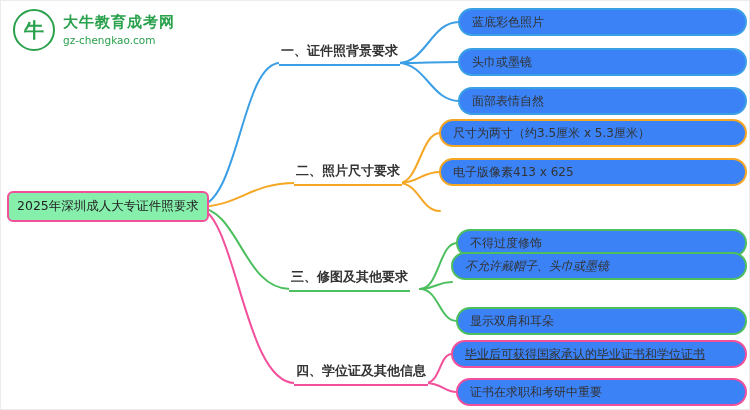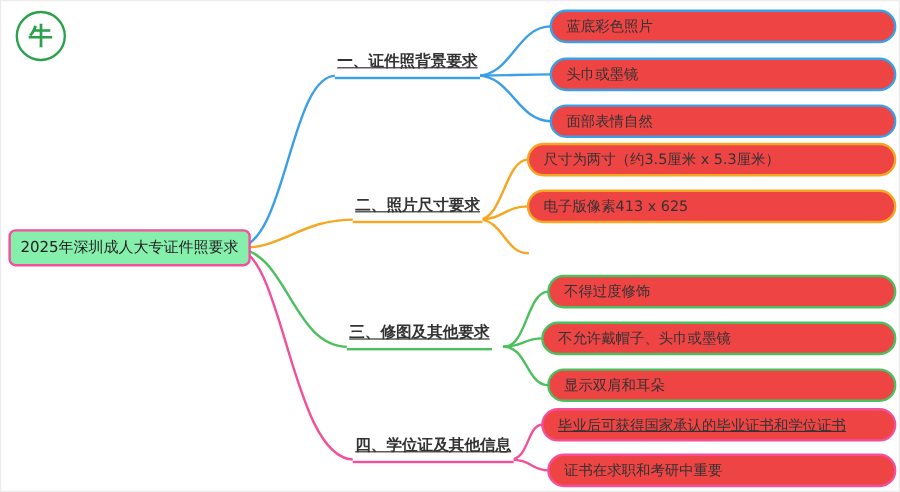--- a/index.html
+++ b/index.html
@@ -26,27 +26,27 @@
   .root-node{
     position:absolute;left:6px;top:190px;z-index:2;
     background:#86efac;border:2px solid #f2509b;border-radius:6px;
     padding:5px 8px;font-size:12.5px;color:#222;white-space:nowrap;
   }
 
   
   .branch-label{
     position:absolute;z-index:2;background:#fff;
     font-size:13px;font-weight:600;color:#333;white-space:nowrap;
-    padding:0 2px 4px 2px;border-bottom:2px solid #999;text-decoration:underline;
+    padding:0 2px 4px 2px;border-bottom:2px solid #999;
   }
 
   
   .leaf{
     position:absolute;z-index:2;height:28px;box-sizing:border-box;
-    background:#ef4444;border:2px solid #999;border-radius:14px;
+    background:#3b82f6;border:2px solid #999;border-radius:14px;
     display:flex;align-items:center;padding:0 12px;
     font-size:12px;color:#333;white-space:nowrap;overflow:hidden;
   }
 </style>
 </head>
 <body>
 
 <div class="canvas">
 
   <svg class="edges" width="750" height="410">
@@ -67,36 +67,40 @@
     <path d="M419,288 C 438,288 438,242 456,242" style="stroke: rgb(76, 191, 94);"></path>
     <path d="M419,288 C 435,288 435,281 451,281" style="stroke: rgb(76, 191, 94);"></path>
     <path d="M419,288 C 438,288 438,320 456,320" style="stroke: rgb(76, 191, 94);"></path>
 
     <path d="M424,382 C 440,382 438,353 451,353" style="stroke: rgb(242, 80, 155);"></path>
     <path d="M424,382 C 442,382 442,391 456,391" style="stroke: rgb(242, 80, 155);"></path>
   </svg>
 
   <div class="logo">
     <div class="logo-icon">牛</div>
+    <div class="logo-text">
+      <div class="logo-title">大牛教育成考网</div>
+      <div class="logo-subtitle">gz-chengkao.com</div>
+    </div>
   </div>
 
   <div class="root-node" style="border-color: rgb(242, 80, 155);">2025年深圳成人大专证件照要求</div>
 
   <div class="branch-label" style="left: 278px; top: 41px; border-bottom-color: rgb(59, 159, 230);">一、证件照背景要求</div>
   <div class="branch-label" style="left: 293px; top: 161px; border-bottom-color: rgb(245, 166, 35);">二、照片尺寸要求</div>
   <div class="branch-label" style="left: 288px; top: 267px; border-bottom-color: rgb(76, 191, 94);">三、修图及其他要求</div>
   <div class="branch-label" style="left: 293px; top: 361px; border-bottom-color: rgb(242, 80, 155);">四、学位证及其他信息</div>
 
   <div class="leaf" style="left: 457px; top: 7px; width: 289px; border-color: rgb(59, 159, 230);">蓝底彩色照片</div>
   <div class="leaf" style="left: 457px; top: 47px; width: 289px; border-color: rgb(59, 159, 230);">头巾或墨镜</div>
   <div class="leaf" style="left: 457px; top: 86px; width: 289px; border-color: rgb(59, 159, 230);">面部表情自然</div>
 
   <div class="leaf" style="left: 438px; top: 118px; width: 308px; border-color: rgb(245, 166, 35);">尺寸为两寸（约3.5厘米 x 5.3厘米）</div>
   <div class="leaf" style="left: 438px; top: 157px; width: 308px; border-color: rgb(245, 166, 35);">电子版像素413 x 625</div>
 
   <div class="leaf" style="left: 455px; top: 228px; width: 291px; border-color: rgb(76, 191, 94);">不得过度修饰</div>
-  <div class="leaf" style="left: 450px; top: 267px; width: 296px; border-color: rgb(76, 191, 94);">不允许戴帽子、头巾或墨镜</div>
+  <div class="leaf" style="left: 450px; top: 251px; width: 296px; border-color: rgb(76, 191, 94); font-style: italic;">不允许戴帽子、头巾或墨镜</div>
   <div class="leaf" style="left: 455px; top: 306px; width: 291px; border-color: rgb(76, 191, 94); text-align: center;">显示双肩和耳朵</div>
 
   <div class="leaf" style="left: 450px; top: 339px; width: 296px; border-color: rgb(242, 80, 155); text-decoration: underline;">毕业后可获得国家承认的毕业证书和学位证书</div>
   <div class="leaf" style="left: 455px; top: 377px; width: 291px; border-color: rgb(242, 80, 155);">证书在求职和考研中重要</div>
 
 </div>
 
 </body></html>

